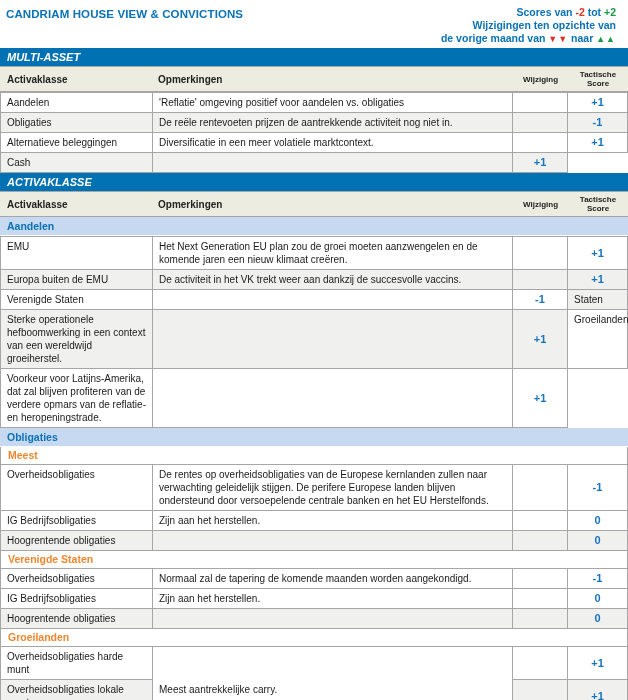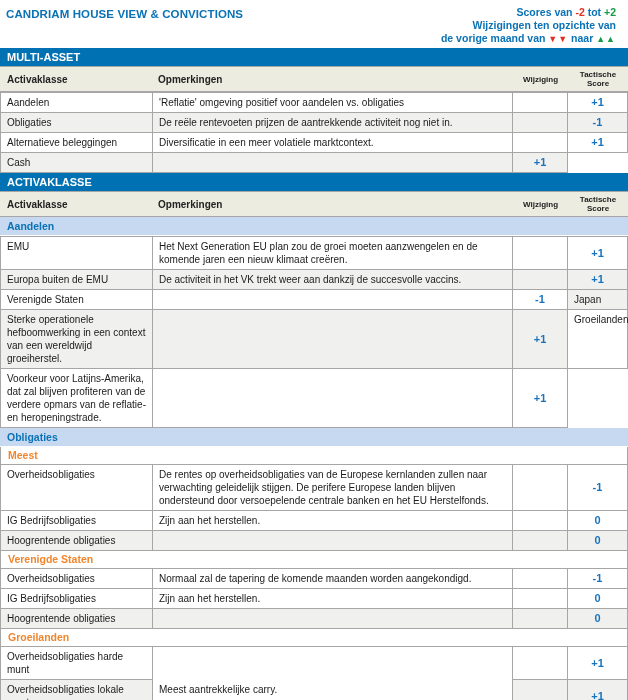--- a/index.html
+++ b/index.html
@@ -31,21 +31,21 @@
     color:var(--brand_blue);font-weight:bold;font-size:11.5px;letter-spacing:0.1px;
     padding-top:2px;
   }
   .legend{text-align:right;font-weight:bold;font-size:10.5px;color:var(--brand_blue);line-height:13px;}
   .legend .red{color:var(--negative_red);}
   .legend .green{color:var(--positive_green);}
   .legend .tri{font-size:9px;letter-spacing:1px;}
   
   .bar{
     background:var(--bar_blue);color:#fff;font-weight:bold;font-size:11px;
-    padding:3px 7px;line-height:12px;
+    padding:3px 7px;line-height:12px;font-style:italic;
   }
   
   .colhead{
     display:grid;grid-template-columns:152px 1fr 55px 60px;
     background:var(--column_header_bg);
     border:1px solid var(--border_gray);border-left:none;border-right:none;
     align-items:center;min-height:26px;
   }
   .chcell{font-weight:bold;font-size:10px;color:#222;}
   .col-asset{padding-left:7px;}
@@ -132,21 +132,21 @@
       <div class="cell c2">Het Next Generation EU plan zou de groei moeten aanzwengelen en de komende jaren een nieuw klimaat creëren.</div>
       <div class="cell c3"></div>
       <div class="cell c4">+1</div>
       <div class="cell c1 sh">Europa buiten de EMU</div>
       <div class="cell c2 sh">De activiteit in het VK trekt weer aan dankzij de succesvolle vaccins.</div>
       <div class="cell c3 sh"></div>
       <div class="cell c4 sh">+1</div>
       <div class="cell c1">Verenigde Staten</div>
       <div class="cell c3"></div>
       <div class="cell c4">-1</div>
-      <div class="cell c1 sh">Japan</div>
+      <div class="cell c1 sh">Staten</div>
       <div class="cell c2 sh">Sterke operationele hefboomwerking in een context van een wereldwijd groeiherstel.</div>
       <div class="cell c3 sh"></div>
       <div class="cell c4 sh">+1</div>
       <div class="cell c1">Groeilanden</div>
       <div class="cell c2">Voorkeur voor Latijns-Amerika, dat zal blijven profiteren van de verdere opmars van de reflatie- en heropeningstrade.</div>
       <div class="cell c3"></div>
       <div class="cell c4">+1</div>
     </div>
     <div class="band">Obligaties</div>
     <div class="orangehead">Meest</div>

